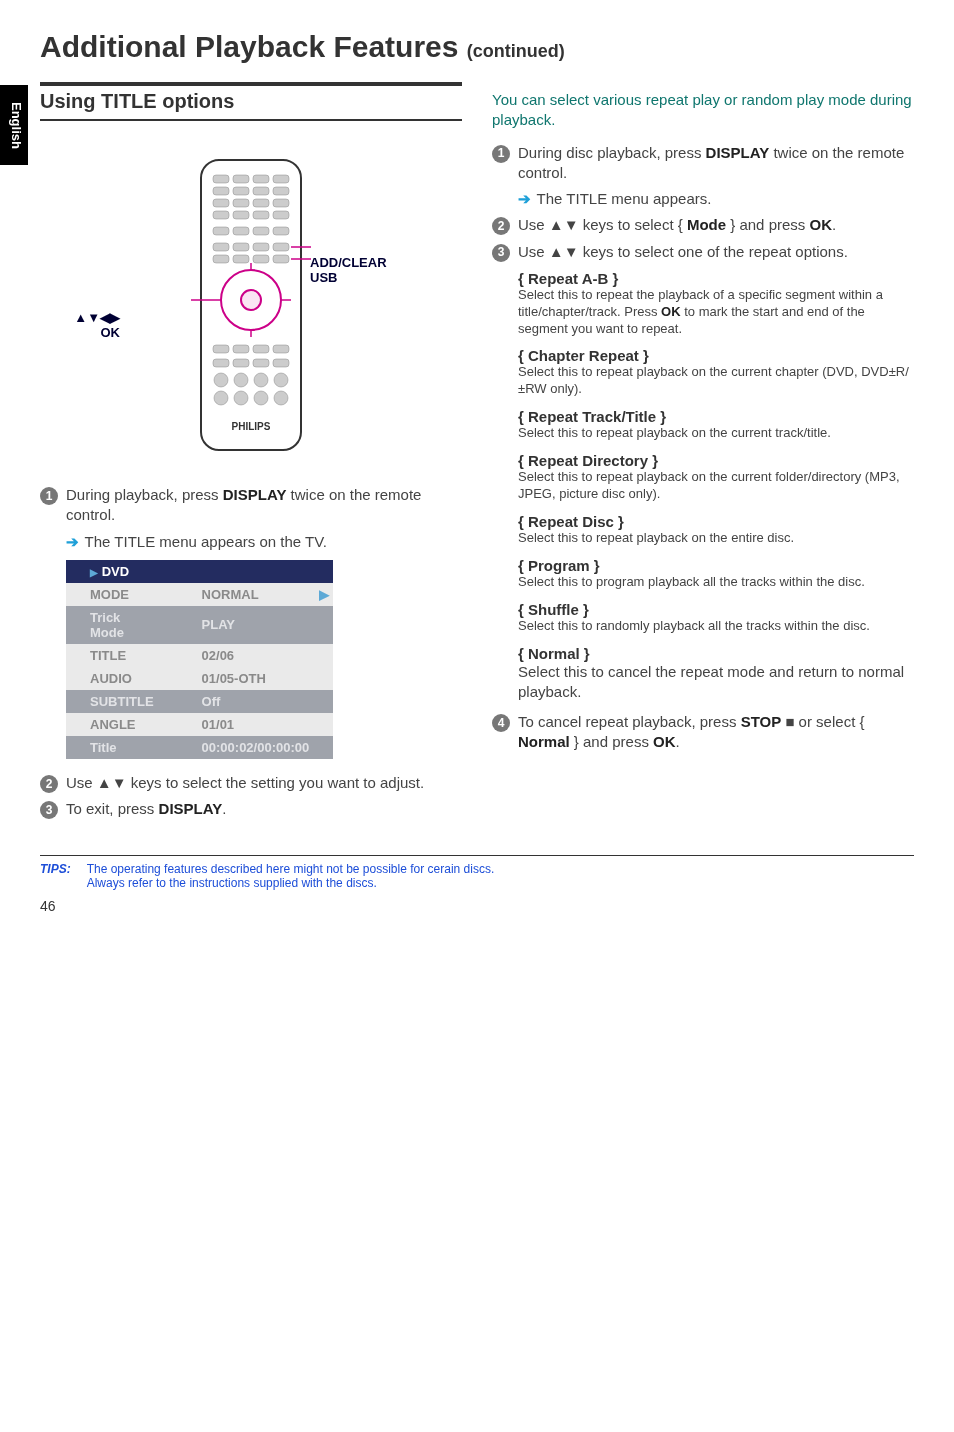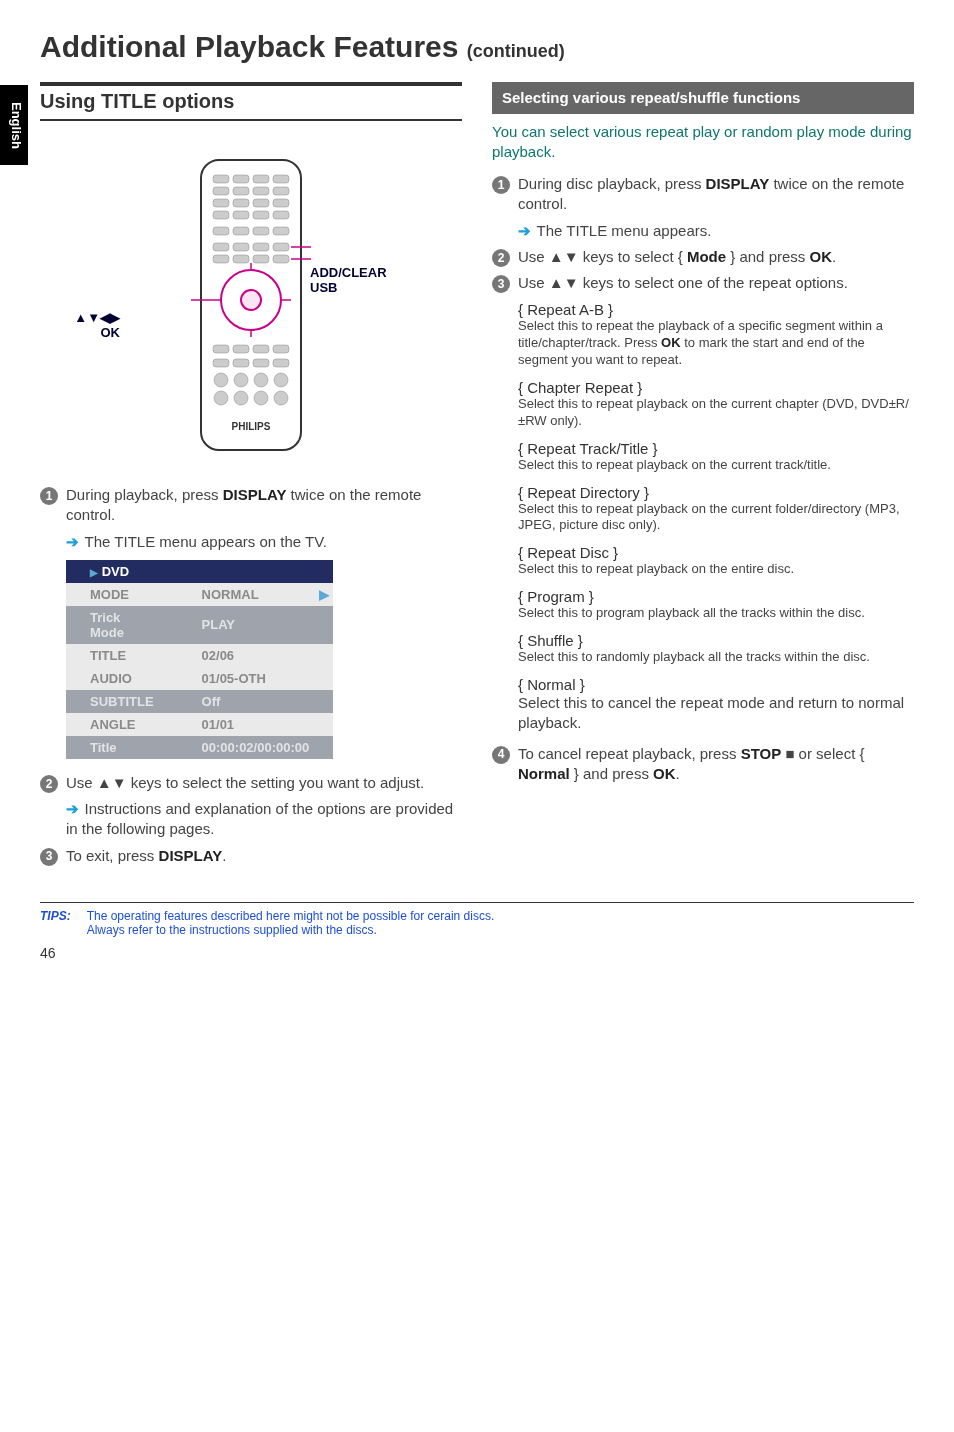--- a/index.html
+++ b/index.html
@@ -61,21 +61,21 @@
     display: flex;
     align-items: center;
     justify-content: center;
     padding: 10px 0 20px 0;
     position: relative;
     height: 350px;
   }
   .label-right {
     position: absolute;
     left: 270px;
-    top: 130px;
+    top: 120px;
     font-size: 13px;
     font-weight: bold;
     color: #003;
   }
   .label-left {
     position: absolute;
     left: 20px;
     top: 175px;
     font-size: 13px;
     font-weight: bold;
@@ -118,21 +118,21 @@
     width: 260px;
     font-size: 13px;
     border-collapse: collapse;
   }
   .dvd-table td { padding: 4px 24px; }
   .dvd-hdr { background: #232c60; color: #fff; font-weight: bold; }
   .dvd-row-light { background: #eaeaea; color: #8a8a8a; font-weight: bold; }
   .dvd-row-dark { background: #9fa3ab; color: #e2e3e6; font-weight: bold; }
   .play-tri { color: #5da9d6; font-size: 10px; margin-right: 4px; }
   .opt-block { margin: 8px 0 10px 26px; }
-  .opt-title { font-weight: normal; font-size: 15px; color: #333; }
+  .opt-title { font-weight: bold; font-size: 15px; color: #333; }
   .opt-desc { font-size: 13px; color: #444; line-height: 1.3; }
   .opt-desc-lg { font-size: 15px; color: #444; line-height: 1.35; }
   .tips-bar {
     margin-top: 30px;
     border-top: 1px solid #333;
     padding-top: 6px;
     font-size: 12px;
     color: #1d4ed8;
     display: flex;
     gap: 16px;
@@ -284,34 +284,30 @@
             <td style="width: 95px;">Title</td>
             <td style="position: relative;">00:00:02/00:00:00</td>
           </tr>
         </tbody>
     </table>
 
     <div class="bullet-line">
       <span class="num-badge">2</span>
       <span>Use ▲▼ keys to select the setting you want to adjust.</span>
     </div>
-    <div class="sub-indent">
-      <span class="arrow-bullet">➔</span><span>Instructions and explanation of the options are provided in the following pages.</span>
-    </div>
 
     <div class="bullet-line">
       <span class="num-badge">3</span>
       <span>
         <span>To exit, press </span><b>DISPLAY</b><span>.</span>
       </span>
     </div>
   </div>
 
   <div class="col">
-    <div class="sub-heading-box">Selecting various repeat/shuffle functions</div>
     <div style="font-size:15px; color:#0f766e; line-height:1.35; margin:8px 0 12px 0;">You can select various repeat play or random play mode during playback.</div>
 
     <div class="bullet-line">
       <span class="num-badge">1</span>
       <span>
         <span>During disc playback, press </span><b>DISPLAY</b><span> twice on the remote control.</span>
       </span>
     </div>
     <div class="sub-indent">
       <span class="arrow-bullet">➔</span><span>The TITLE menu appears.</span>

